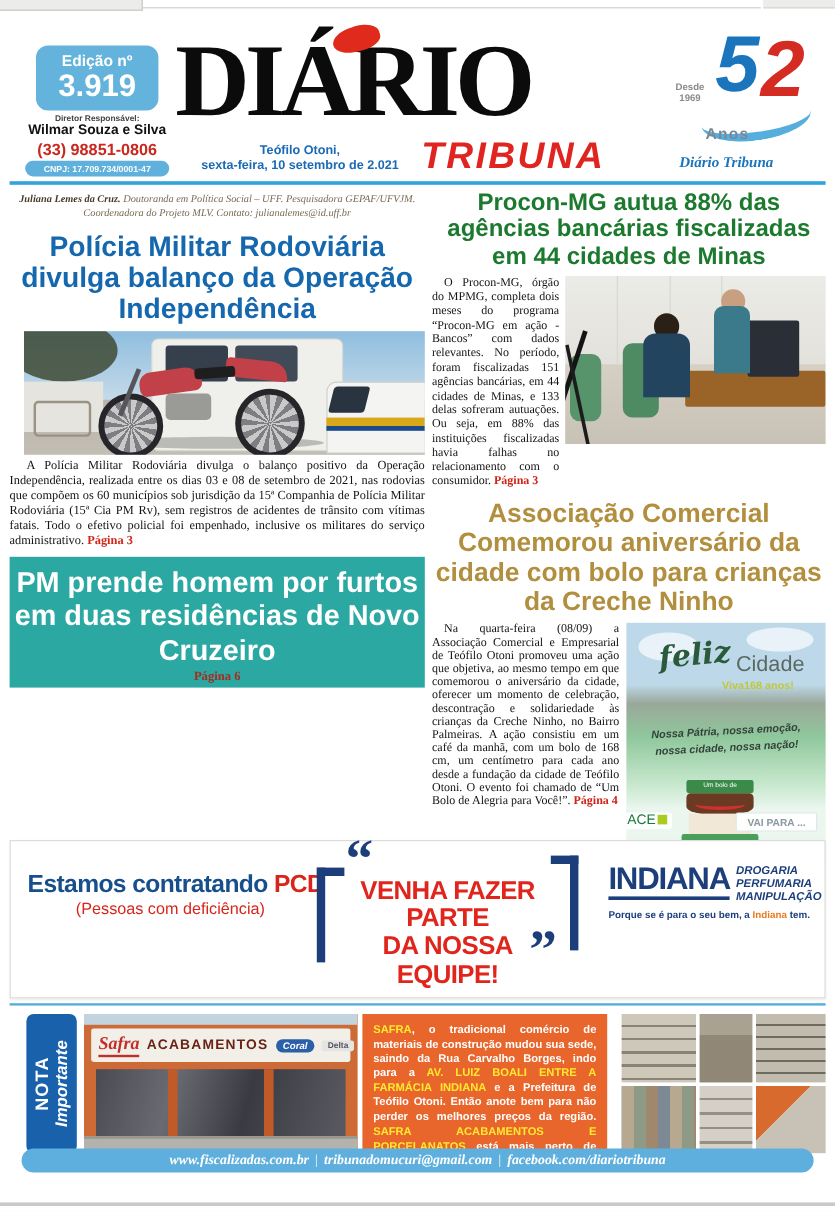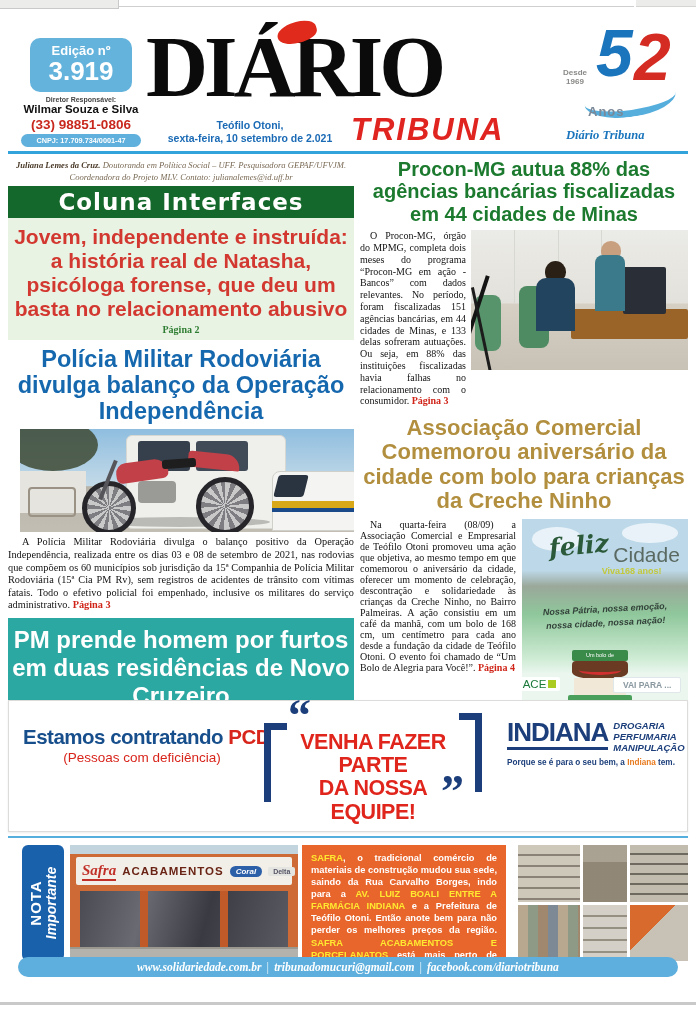--- a/index.html
+++ b/index.html
@@ -92,21 +92,21 @@
   .po-chair2{position:absolute;left:2%;top:46%;width:12%;height:40%;background:#57936b;border-radius:8px;}
   .po-tripod{position:absolute;left:-4%;top:30%;width:4px;height:110%;background:#141414;transform:rotate(18deg);}
   .po-tripod2{position:absolute;left:6%;top:40%;width:3px;height:90%;background:#1c1c1c;transform:rotate(-12deg);}
 
   .assoc-headline{color:#b28f3e;font-weight:800;font-size:22px;line-height:1.1;text-align:center;margin-top:9px;}
   .assoc-row{display:flex;gap:6px;margin-top:6px;}
   .assoc-text{width:156px;font-family:"Liberation Serif",serif;font-size:10px;line-height:1.1;text-align:justify;color:#131313;text-indent:10px;hyphens:auto;}
   .promo{position:relative;flex:1;height:198px;overflow:hidden;background:linear-gradient(180deg,#bdd8e8 0%,#bdd8e8 26%,#9aa89a 34%,#8fc79b 48%,#cdebd3 70%,#eaf6ee 78%,#eaf6ee 100%);}
   .promo-cloud{position:absolute;background:#e8f2f8;border-radius:50%;}
   .promo-feliz{position:absolute;left:16%;top:6%;font-family:"DejaVu Serif",serif;font-style:italic;font-weight:700;font-size:25px;color:#2a5a3a;transform:rotate(-5deg);}
-  .promo-cidade{position:absolute;left:55%;top:12%;font-size:21px;color:#5a6a62;}
+  .promo-cidade{position:absolute;left:55%;top:12%;font-size:18px;color:#5a6a62;}
   .promo-viva{position:absolute;left:48%;top:24%;font-size:9px;font-weight:700;color:#c2c83c;}
   .promo-motto{position:absolute;left:4%;top:42%;width:92%;text-align:center;font-size:9px;font-weight:700;font-style:italic;color:#33423a;transform:rotate(-3deg);line-height:1.6;}
   .promo-cake{position:absolute;left:30%;top:72%;width:34%;height:22%;}
   .cake-flag{position:absolute;left:0;top:-26%;width:100%;height:26%;background:#3a8a4a;color:#fff;font-size:5.5px;text-align:center;line-height:1.9;border-radius:2px;}
   .cake-top{position:absolute;left:0;top:0;width:100%;height:40%;background:#6a3a22;border-radius:4px 4px 40% 40%;}
   .cake-mid{position:absolute;left:4%;top:38%;width:92%;height:38%;background:#f2e8d8;}
   .cake-base{position:absolute;left:-6%;top:76%;width:112%;height:22%;background:#4aa05a;border-radius:2px;}
   .cake-ribbon{position:absolute;left:12%;top:8%;width:76%;height:16%;border-bottom:3px solid #d03030;border-radius:50%;}
   .promo-btn{position:absolute;right:4%;top:80%;background:rgba(255,255,255,.92);color:#8a98a0;font-size:8.5px;font-weight:700;padding:2px 9px;border-radius:2px;border:1px solid #dfe7ea;}
   .promo-ace{position:absolute;left:-2%;top:80%;background:rgba(255,255,255,.9);padding:1px 4px;font-weight:400;font-size:11.5px;color:#1a7a3a;border-radius:2px;}
@@ -197,25 +197,20 @@
     <div class="brand">Diário Tribuna</div>
   </div>
   <div class="abs rule-top"></div>
 
   <div class="abs col-left">
     <div class="byline">
       <b>Juliana Lemes da Cruz.</b><span> Doutoranda em Política Social – UFF. Pesquisadora GEPAF/UFVJM.</span><br>
       <span>Coordenadora do Projeto MLV. Contato: julianalemes@id.uff.br</span>
     </div>
 
-    <div class="coluna-box">
-      <div class="coluna-banner">Coluna Interfaces</div>
-      <div class="coluna-headline">Jovem, independente e instruída: a história real de Natasha, psicóloga forense, que deu um basta no relacionamento abusivo</div>
-      <div class="pageref-green">Página 2</div>
-    </div>
 
     <div class="policia-headline">Polícia Militar Rodoviária divulga balanço da Operação Independência</div>
 
     <div class="photo-moto">
       <div class="pm-tree"></div>
       <div class="pm-wall"></div>
       <div class="pm-bike1"></div>
       <div class="pm-van"></div>
       <div class="pm-van-w1"></div>
       <div class="pm-van-w2"></div>
@@ -354,17 +349,17 @@
       <div class="ptile"></div>
       <div class="ptile t2"></div>
       <div class="ptile t3"></div>
       <div class="ptile t4"></div>
       <div class="ptile t5"></div>
       <div class="ptile t6"></div>
     </div>
   </div>
 
   <div class="abs footer-bar">
-    <span>www.solidariedade.com.br</span><span class="sep">|</span><span>tribunadomucuri@gmail.com</span><span class="sep">|</span><span>facebook.com/diariotribuna</span>
+    <span>www.fiscalizadas.com.br</span><span class="sep">|</span><span>tribunadomucuri@gmail.com</span><span class="sep">|</span><span>facebook.com/diariotribuna</span>
   </div>
 
   <div class="abs bottom-edge"></div>
 </div>
 
 </body></html>

